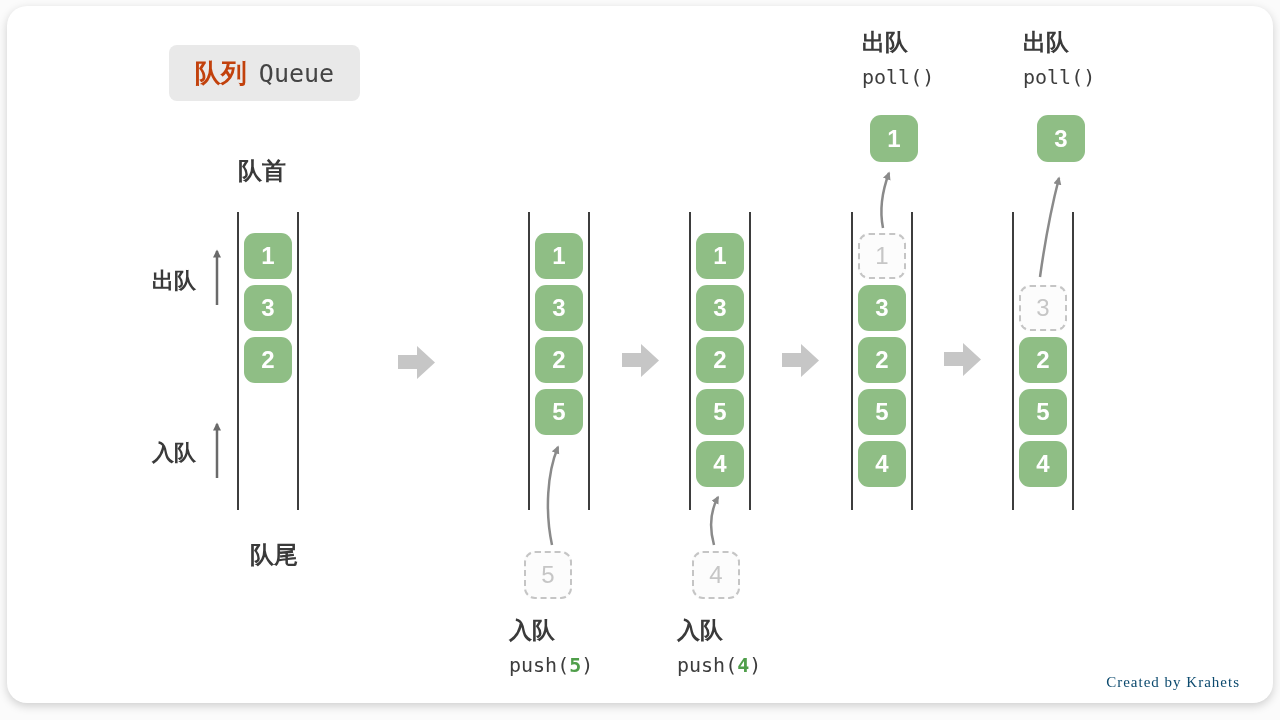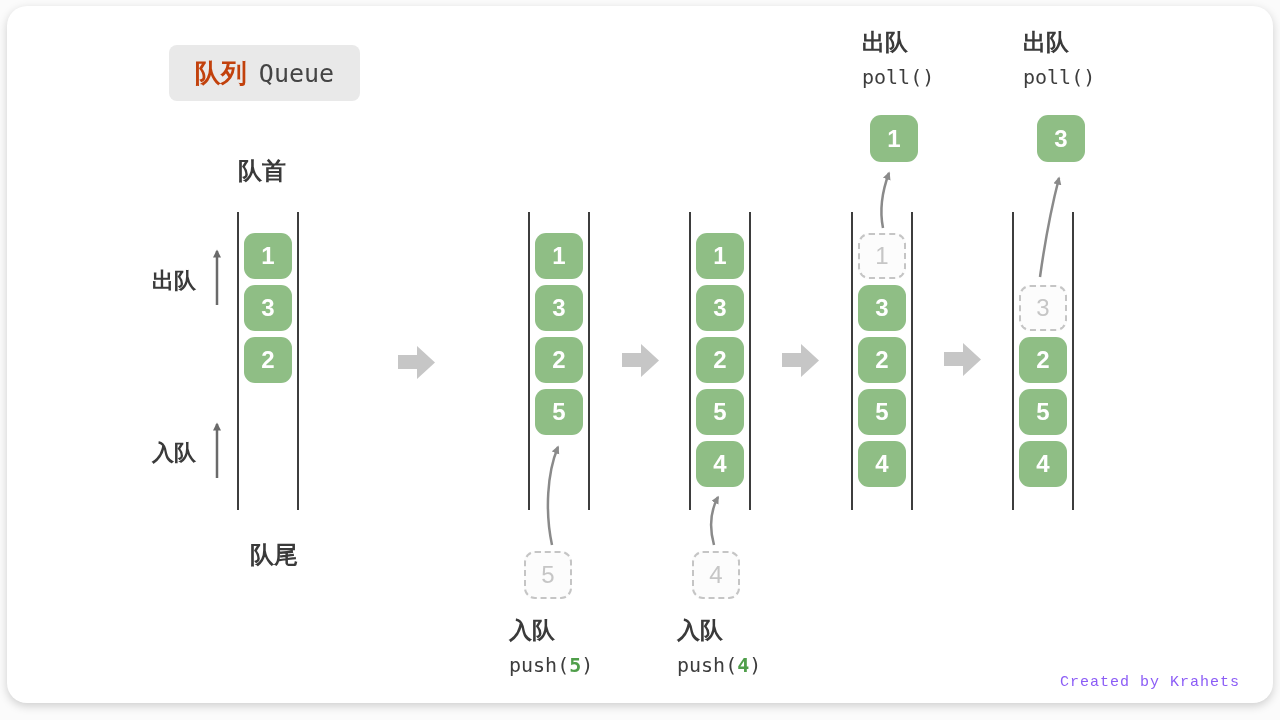--- a/index.html
+++ b/index.html
@@ -32,22 +32,22 @@
   .cell.stage-box{width:48px;height:48px;}
 
   .op{position:absolute;text-align:left;}
   .op .op-zh{font-size:23px;font-weight:700;color:#3a3a3a;line-height:26px;
              margin-bottom:9px;}
   .op .op-code{font-family:"DejaVu Sans Mono","Liberation Mono",monospace;
                font-size:20px;color:#3d3d3d;line-height:27px;font-weight:500;}
   .op .arg{color:#4F9E4A;font-weight:700;}
 
   .watermark{position:absolute;right:40px;top:674px;
-             font-family:Liberation Mono, monospace;
-             font-size:15px;color:#8b5cf6;letter-spacing:1px;}
+             font-family:Liberation Serif, serif;
+             font-size:15px;color:#0c4a6e;letter-spacing:1px;}
 </style>
 </head>
 <body>
 
 <div class="stage">
   <div class="card"></div>
 
   <div class="badge">
     <span class="zh">队列</span>
     <span class="en">Queue</span>

